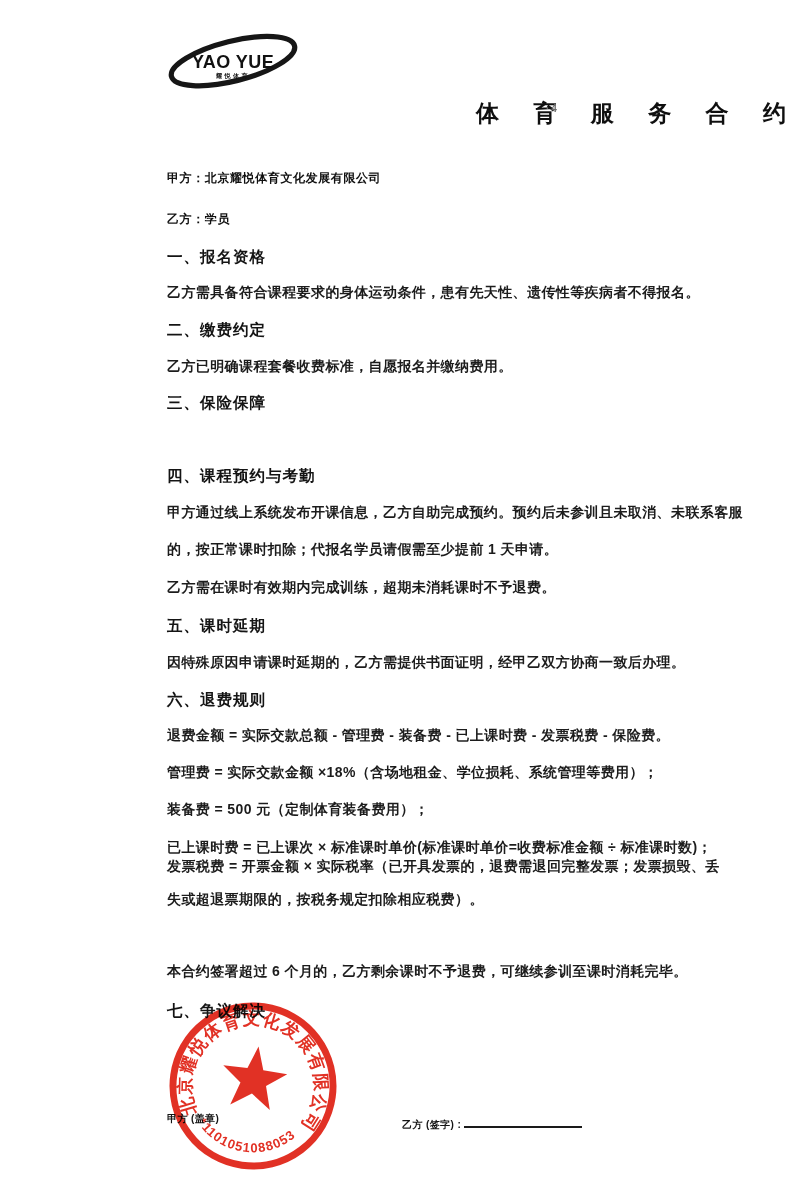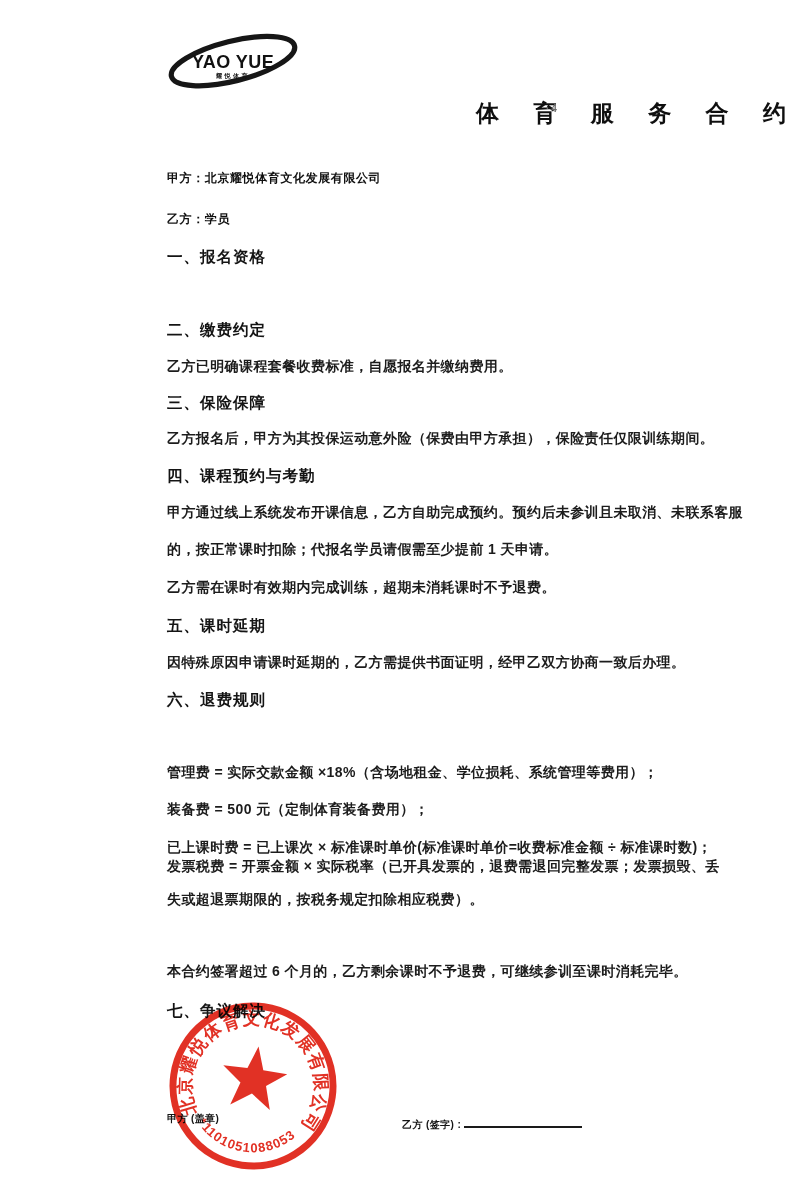--- a/index.html
+++ b/index.html
@@ -54,36 +54,37 @@
     </svg>
   </div>
 
   <div class="title">体 育 服 务 合 约</div>
   <div class="scan-mark">·4</div>
 
   <div class="line party" style="top:170px">甲方：北京耀悦体育文化发展有限公司</div>
   <div class="line party" style="top:211px">乙方：学员</div>
 
   <div class="line heading" style="top:247px">一、报名资格</div>
+  <div class="line" style="top:284px">乙方需具备符合课程要求的身体运动条件，患有先天性、遗传性等疾病者不得报名。</div>
 
   <div class="line heading" style="top:320px">二、缴费约定</div>
   <div class="line" style="top:358px">乙方已明确课程套餐收费标准，自愿报名并缴纳费用。</div>
 
   <div class="line heading" style="top:393px">三、保险保障</div>
-  <div class="line" style="top:430px">乙方报名后，甲方为其投保运动意外险（保费由甲方承担），保险责任仅限训练期间。</div>
 
   <div class="line heading" style="top:466px">四、课程预约与考勤</div>
   <div class="line" style="top:504px">甲方通过线上系统发布开课信息，乙方自助完成预约。预约后未参训且未取消、未联系客服</div>
   <div class="line" style="top:541px">的，按正常课时扣除；代报名学员请假需至少提前 1 天申请。</div>
   <div class="line" style="top:579px">乙方需在课时有效期内完成训练，超期未消耗课时不予退费。</div>
 
   <div class="line heading" style="top:616px">五、课时延期</div>
   <div class="line" style="top:654px">因特殊原因申请课时延期的，乙方需提供书面证明，经甲乙双方协商一致后办理。</div>
 
   <div class="line heading" style="top:690px">六、退费规则</div>
+  <div class="line" style="top:727px">退费金额 = 实际交款总额 - 管理费 - 装备费 - 已上课时费 - 发票税费 - 保险费。</div>
   <div class="line" style="top:764px">管理费 = 实际交款金额 ×18%（含场地租金、学位损耗、系统管理等费用）；</div>
   <div class="line" style="top:801px">装备费 = 500 元（定制体育装备费用）；</div>
   <div class="line" style="top:839px">已上课时费 = 已上课次 × 标准课时单价(标准课时单价=收费标准金额 ÷ 标准课时数)；</div>
   <div class="line" style="top:858px">发票税费 = 开票金额 × 实际税率（已开具发票的，退费需退回完整发票；发票损毁、丢</div>
   <div class="line" style="top:891px">失或超退票期限的，按税务规定扣除相应税费）。</div>
   <div class="line" style="top:963px">本合约签署超过 6 个月的，乙方剩余课时不予退费，可继续参训至课时消耗完毕。</div>
 
   <div class="line heading" style="top:1001px">七、争议解决</div>
 
   <div class="line sig" style="top:1112px">甲方 (盖章)</div>

